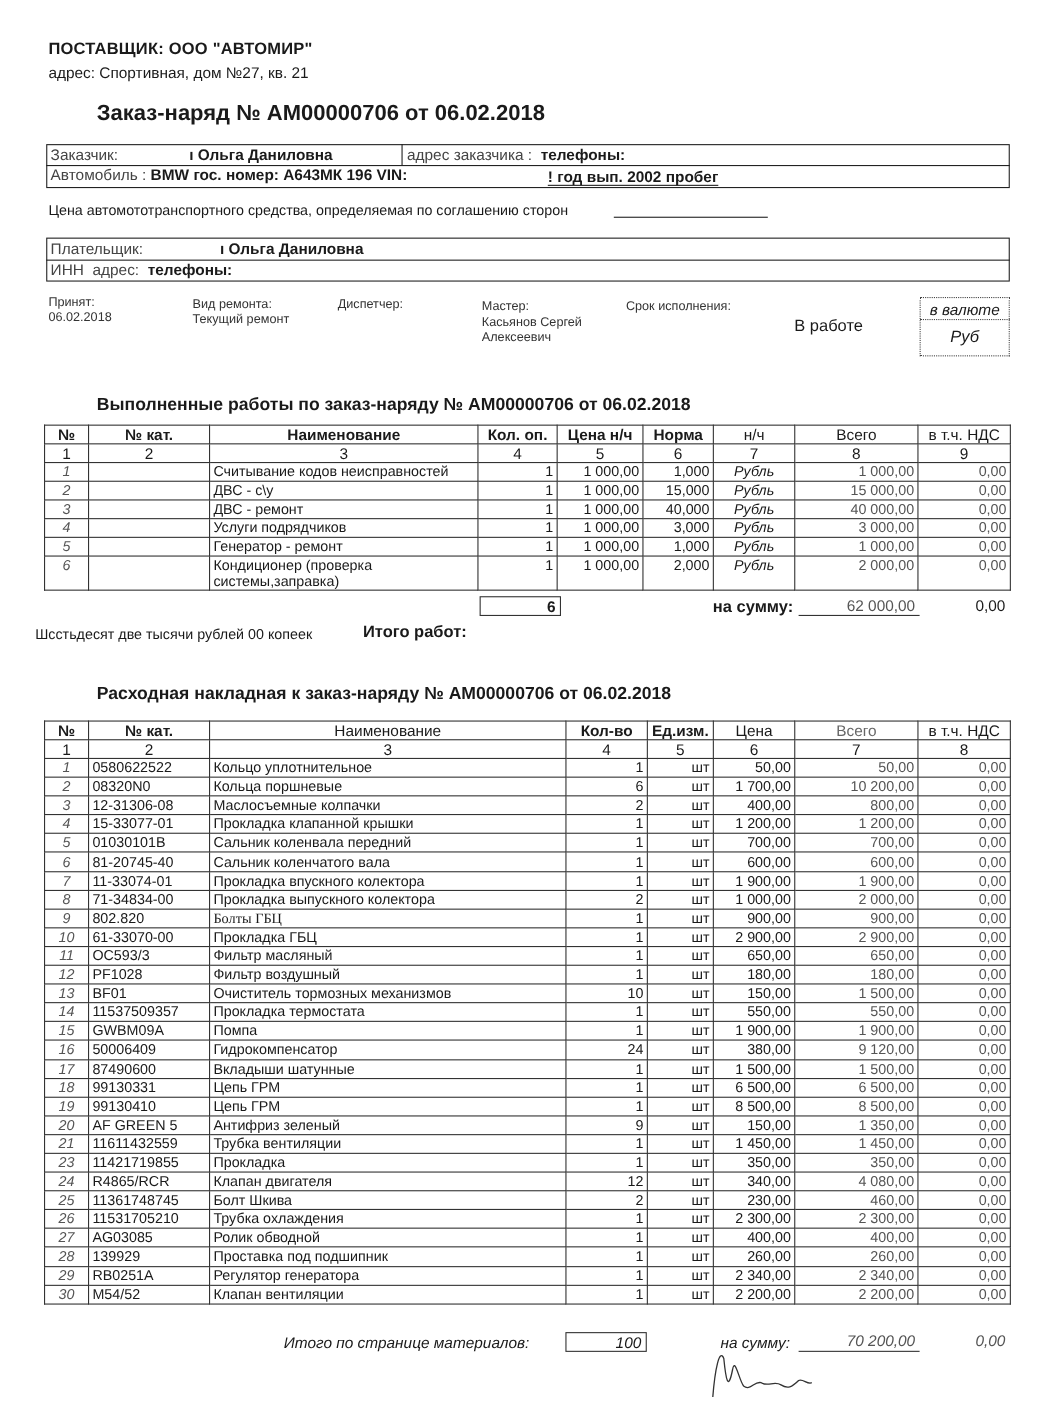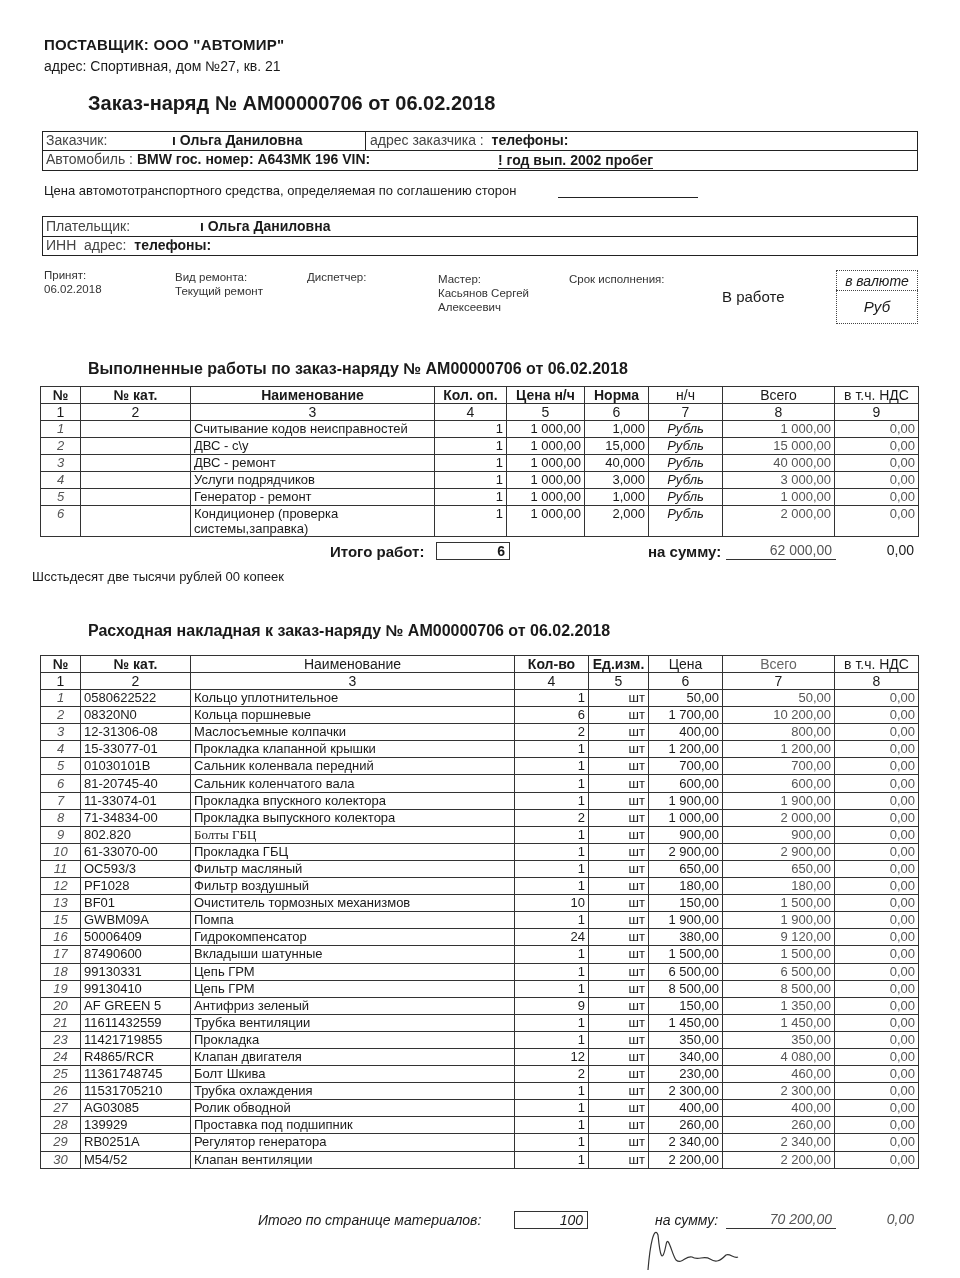--- a/index.html
+++ b/index.html
@@ -183,21 +183,21 @@
         </td>
         <td class="r" style="vertical-align: top;">1</td>
         <td class="r" style="vertical-align: top;">1 000,00</td>
         <td class="r" style="vertical-align: top;">2,000</td>
         <td class="c" style="vertical-align: top;">Рубль</td>
         <td class="r g" style="vertical-align: top;">2 000,00</td>
         <td class="r g" style="vertical-align: top;">0,00</td>
       </tr>
     </tbody>
 </table>
-<div class="abs b" style="left:330px;top:543px;font-size:15px;">Итого работ:</div>
+<div class="abs b" style="left:330px;top:566px;font-size:15px;">Итого работ:</div>
 <div class="abs r b" style="left:436px;top:542px;width:74px;height:18px;border:1px solid #333;box-sizing:border-box;padding-right:4px;font-size:14px;">6</div>
 <div class="abs b" style="left:648px;top:543px;font-size:15px;">на сумму:</div>
 <div class="abs r g" style="left:726px;top:542px;width:110px;height:18px;border-bottom:1px solid #333;padding-right:4px;box-sizing:border-box;font-size:14px;">62 000,00</div>
 <div class="abs r" style="left:836px;top:542px;width:82px;height:18px;padding-right:4px;box-sizing:border-box;font-size:14px;">0,00</div>
 <div class="abs" style="left:32px;top:569px;font-size:13px;">Шсстьдесят две тысячи рублей 00 копеек</div>
 
 <div class="abs sec-title" style="left:88px;top:622px;">Расходная накладная к заказ-наряду №  АМ00000706 от 06.02.2018</div>
 <table class="grid" id="mat-table" style="left:40px;top:655px;width:878px;">
   <colgroup>
       <col style="width:40px">
@@ -356,20 +356,30 @@
         <td class="c g" style="height: 16.1px;">13</td>
         <td class="" style="height: 16.1px;">BF01</td>
         <td class="" style="height: 16.1px;">Очиститель тормозных механизмов</td>
         <td class="r" style="height: 16.1px;">10</td>
         <td class="r" style="height: 16.1px;">шт</td>
         <td class="r" style="height: 16.1px;">150,00</td>
         <td class="r g" style="height: 16.1px;">1 500,00</td>
         <td class="r g" style="height: 16.1px;">0,00</td>
       </tr>
       <tr>
+        <td class="c g" style="height: 16.1px;">14</td>
+        <td class="" style="height: 16.1px;">11537509357</td>
+        <td class="" style="height: 16.1px;">Прокладка термостата</td>
+        <td class="r" style="height: 16.1px;">1</td>
+        <td class="r" style="height: 16.1px;">шт</td>
+        <td class="r" style="height: 16.1px;">550,00</td>
+        <td class="r g" style="height: 16.1px;">550,00</td>
+        <td class="r g" style="height: 16.1px;">0,00</td>
+      </tr>
+      <tr>
         <td class="c g" style="height: 16.1px;">15</td>
         <td class="" style="height: 16.1px;">GWBM09A</td>
         <td class="" style="height: 16.1px;">Помпа</td>
         <td class="r" style="height: 16.1px;">1</td>
         <td class="r" style="height: 16.1px;">шт</td>
         <td class="r" style="height: 16.1px;">1 900,00</td>
         <td class="r g" style="height: 16.1px;">1 900,00</td>
         <td class="r g" style="height: 16.1px;">0,00</td>
       </tr>
       <tr>

